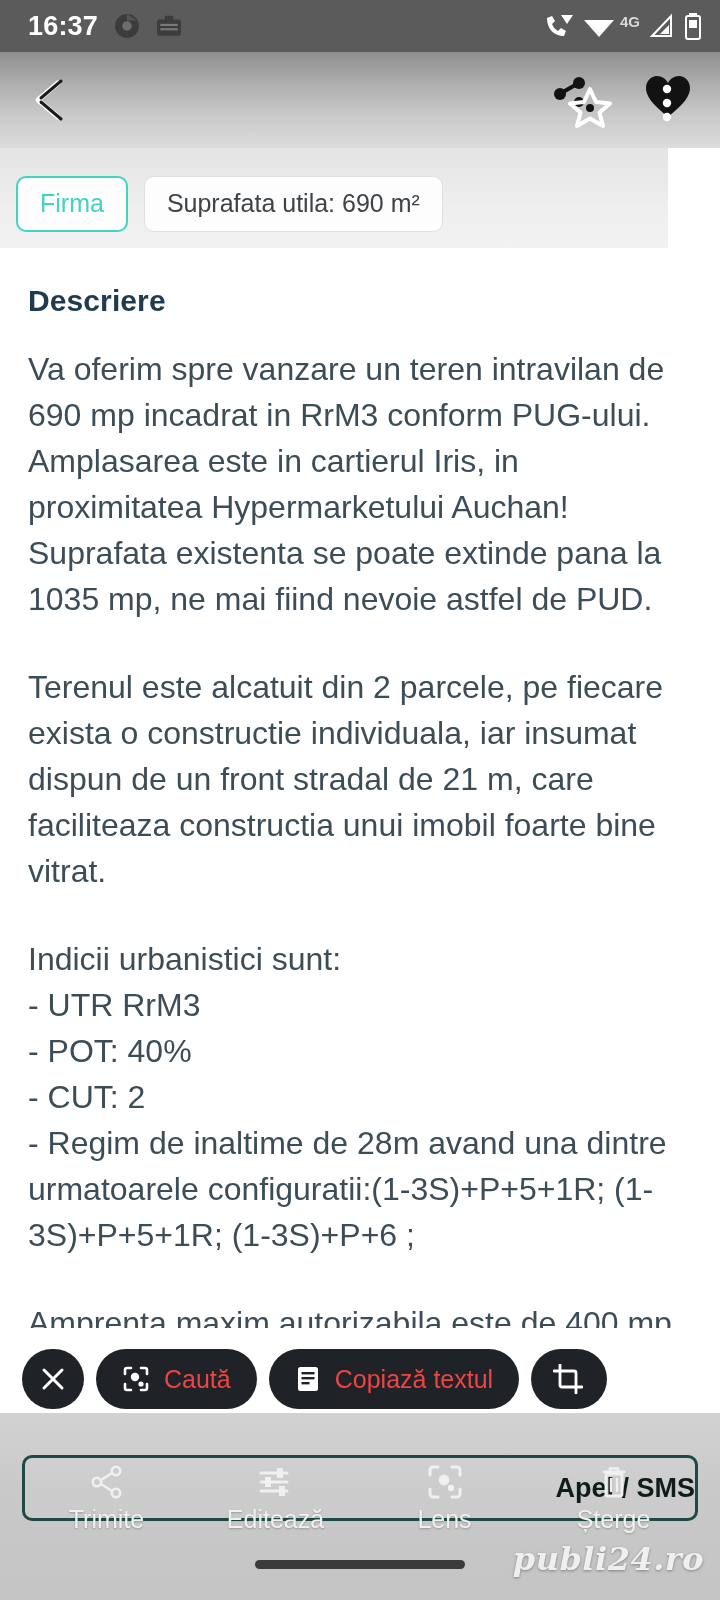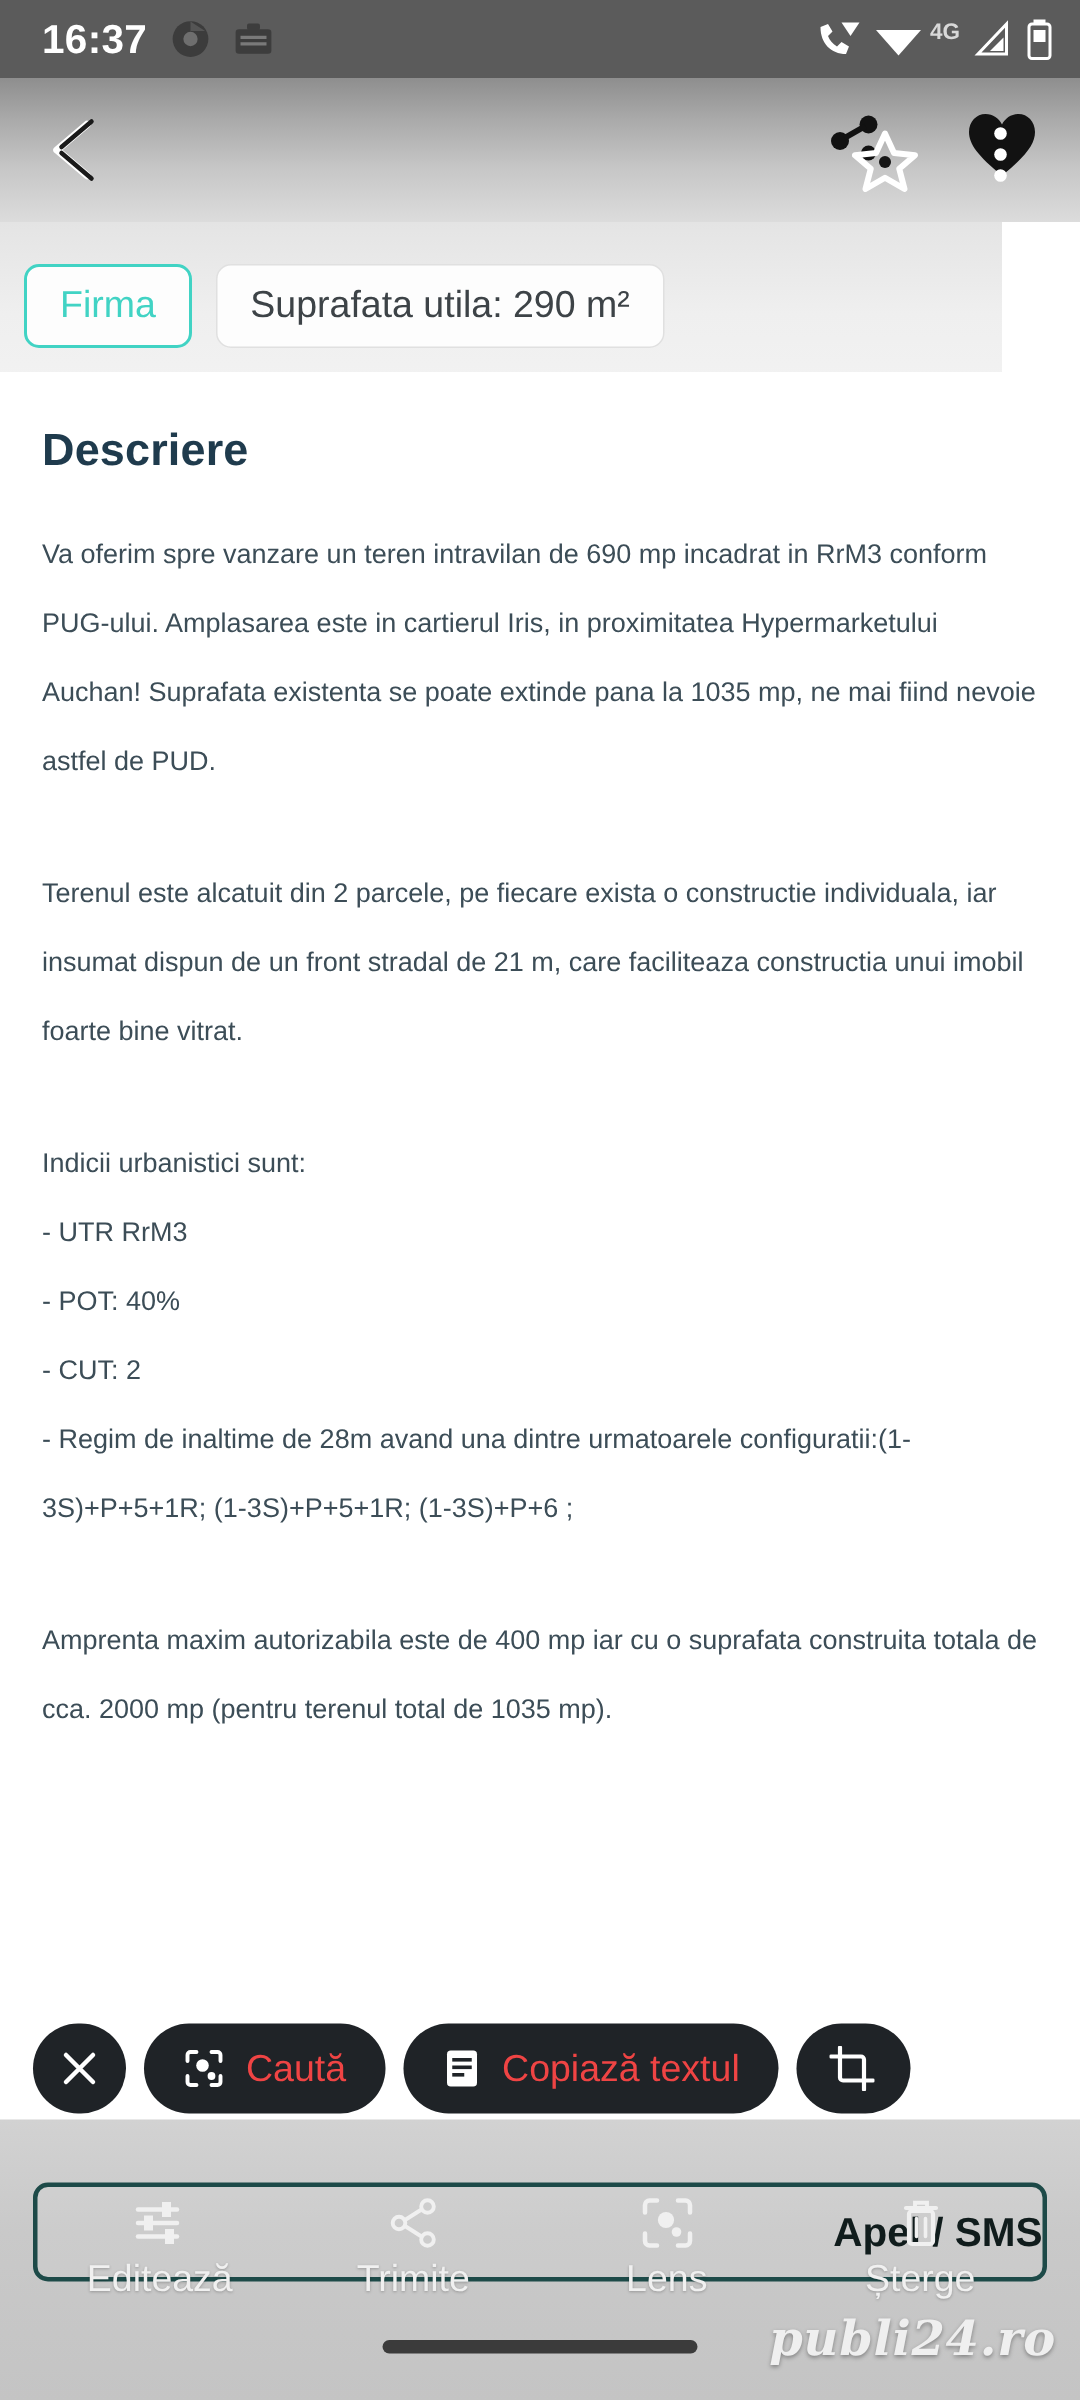--- a/index.html
+++ b/index.html
@@ -56,21 +56,21 @@
 
   
   .content {
     position: absolute; top: 248px; left: 0; width: 720px; height: 1080px;
     background: #fff; padding: 36px 28px 0 28px; overflow: hidden;
   }
   h1.desc-title {
     font-size: 30px; font-weight: 700; color: #1f3b4d; letter-spacing: .1px;
     margin-bottom: 24px;
   }
-  .desc-body { font-size: 18px; line-height: 46px; color: #3c4d57; margin-top: 28px; }
+  .desc-body { font-size: 32px; line-height: 46px; color: #3c4d57; margin-top: 28px; }
   .desc-body p { margin: 0 0 42px 0; }
   .desc-body .lines { white-space: pre-line; }
 
   
   .lensbar {
     position: absolute; left: 0; top: 1345px; width: 720px; height: 68px;
     display: flex; align-items: center; gap: 12px; padding-left: 22px; z-index: 5;
   }
   .lbtn {
     height: 60px; background: #1f2327; border-radius: 30px; color: #ef4444;
@@ -181,21 +181,21 @@
           <circle cx="6" cy="5" r="4.2" fill="#ffffff"></circle>
           <circle cx="6" cy="19" r="4.2" fill="#ffffff"></circle>
           <circle cx="6" cy="33" r="4.2" fill="#ffffff"></circle>
         </svg>
       </div>
     </div>
   </div>
 
   <div class="chipsbar">
     <div class="chip accent">Firma</div>
-    <div class="chip plain">Suprafata utila: 290 m²</div>
+    <div class="chip plain">Suprafata utila: 690 m²</div>
   </div>
 
   <div class="content">
     <h1 class="desc-title">Descriere</h1>
     <div class="desc-body">
       <p>Va oferim spre vanzare un teren intravilan de 690 mp incadrat in RrM3 conform PUG-ului. Amplasarea este in cartierul Iris, in proximitatea Hypermarketului Auchan! Suprafata existenta se poate extinde pana la 1035 mp, ne mai fiind nevoie astfel de PUD.</p>
       <p>Terenul este alcatuit din 2 parcele, pe fiecare exista o constructie individuala, iar insumat dispun de un front stradal de 21 m, care faciliteaza constructia unui imobil foarte bine vitrat.</p>
       <p class="lines">Indicii urbanistici sunt:
 - UTR RrM3
 - POT: 40%
@@ -246,38 +246,38 @@
 
   <div class="bottom-wrap"></div>
 
   <div class="apel-cta">
     <span>Apel / SMS</span>
   </div>
 
   <div class="sharebar">
     <div class="sharebtn">
       <svg width="38" height="38" viewBox="0 0 38 38">
+        <circle cx="28" cy="8" r="4.2" fill="none" stroke="#f0f0f0" stroke-width="2.6"></circle>
+        <circle cx="9" cy="19" r="4.2" fill="none" stroke="#f0f0f0" stroke-width="2.6"></circle>
+        <circle cx="28" cy="30" r="4.2" fill="none" stroke="#f0f0f0" stroke-width="2.6"></circle>
+        <path d="M13 17 L24 10 M13 21 L24 28" stroke="#f0f0f0" stroke-width="2.6" stroke-linecap="round"></path>
+      </svg>
+      <span>Trimite</span>
+    </div>
+
+    <div class="sharebtn">
+      <svg width="38" height="38" viewBox="0 0 38 38">
         <path d="M4 10 H30" stroke="#f0f0f0" stroke-width="3" stroke-linecap="round"></path>
         <path d="M4 19 H30" stroke="#f0f0f0" stroke-width="3" stroke-linecap="round"></path>
         <path d="M4 28 H30" stroke="#f0f0f0" stroke-width="3" stroke-linecap="round"></path>
         <rect x="20" y="5" width="6" height="10" fill="#f0f0f0"></rect>
         <rect x="8" y="14" width="6" height="10" fill="#f0f0f0"></rect>
         <rect x="22" y="23" width="6" height="10" fill="#f0f0f0"></rect>
       </svg>
       <span>Editează</span>
-    </div>
-
-    <div class="sharebtn">
-      <svg width="38" height="38" viewBox="0 0 38 38">
-        <circle cx="28" cy="8" r="4.2" fill="none" stroke="#f0f0f0" stroke-width="2.6"></circle>
-        <circle cx="9" cy="19" r="4.2" fill="none" stroke="#f0f0f0" stroke-width="2.6"></circle>
-        <circle cx="28" cy="30" r="4.2" fill="none" stroke="#f0f0f0" stroke-width="2.6"></circle>
-        <path d="M13 17 L24 10 M13 21 L24 28" stroke="#f0f0f0" stroke-width="2.6" stroke-linecap="round"></path>
-      </svg>
-      <span>Trimite</span>
     </div>
 
     <div class="sharebtn">
       <svg width="38" height="38" viewBox="0 0 38 38">
         <path d="M4 12 V7 A3 3 0 0 1 7 4 H12" stroke="#f0f0f0" stroke-width="3" fill="none" stroke-linecap="round"></path>
         <path d="M26 4 H31 A3 3 0 0 1 34 7 V12" stroke="#f0f0f0" stroke-width="3" fill="none" stroke-linecap="round"></path>
         <path d="M34 26 V31 A3 3 0 0 1 31 34 H26" stroke="#f0f0f0" stroke-width="3" fill="none" stroke-linecap="round"></path>
         <path d="M12 34 H7 A3 3 0 0 1 4 31 V26" stroke="#f0f0f0" stroke-width="3" fill="none" stroke-linecap="round"></path>
         <circle cx="18" cy="17" r="5.4" fill="#f0f0f0"></circle>
         <circle cx="25" cy="25" r="3.2" fill="#f0f0f0"></circle>

